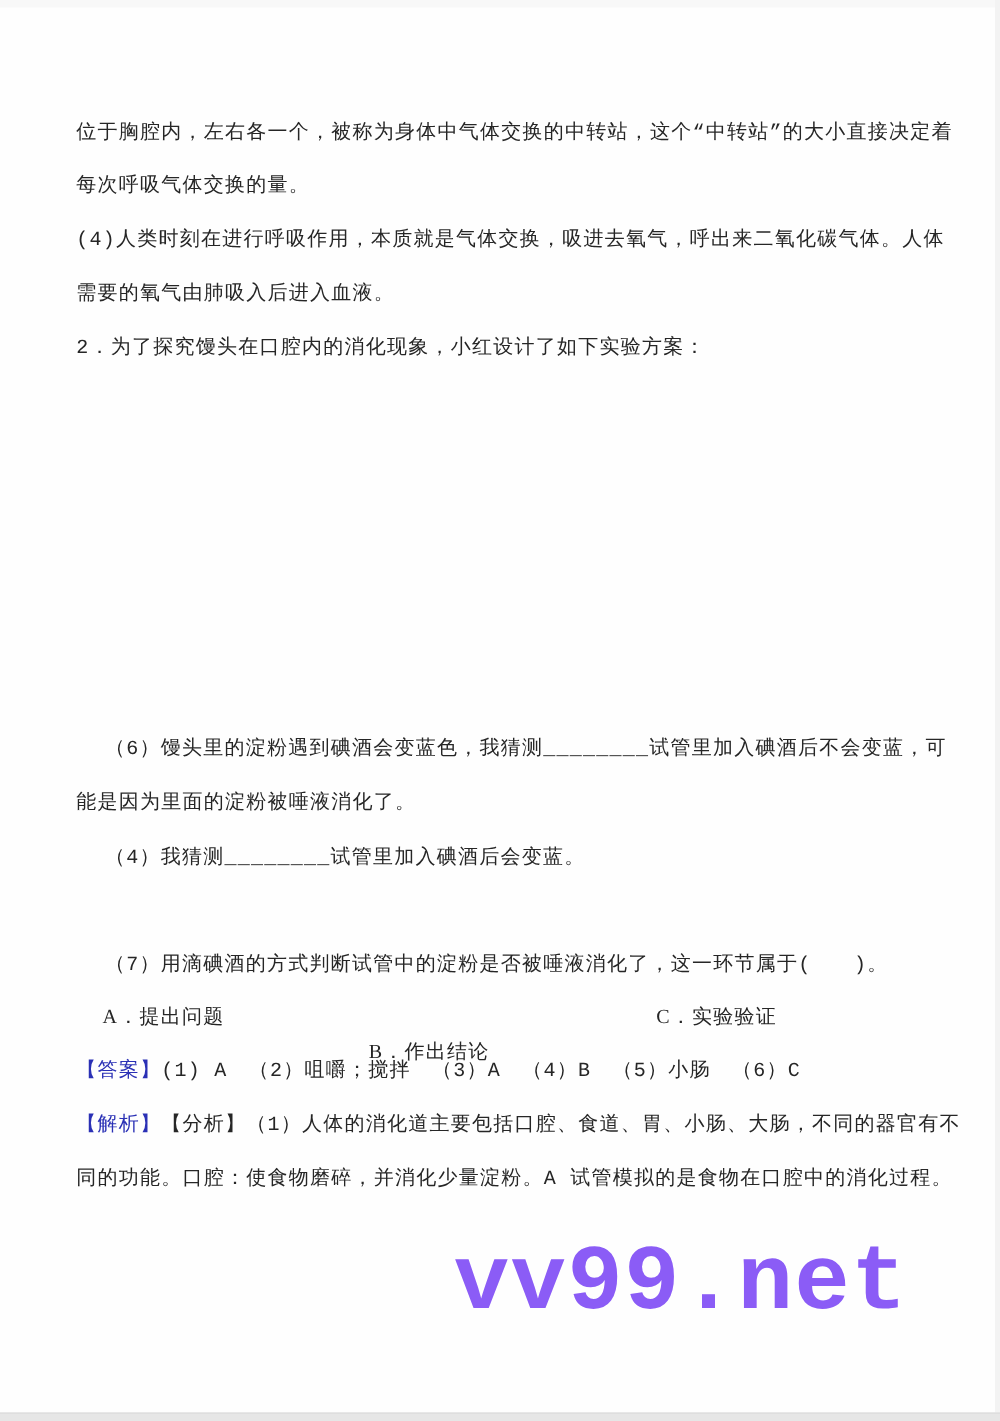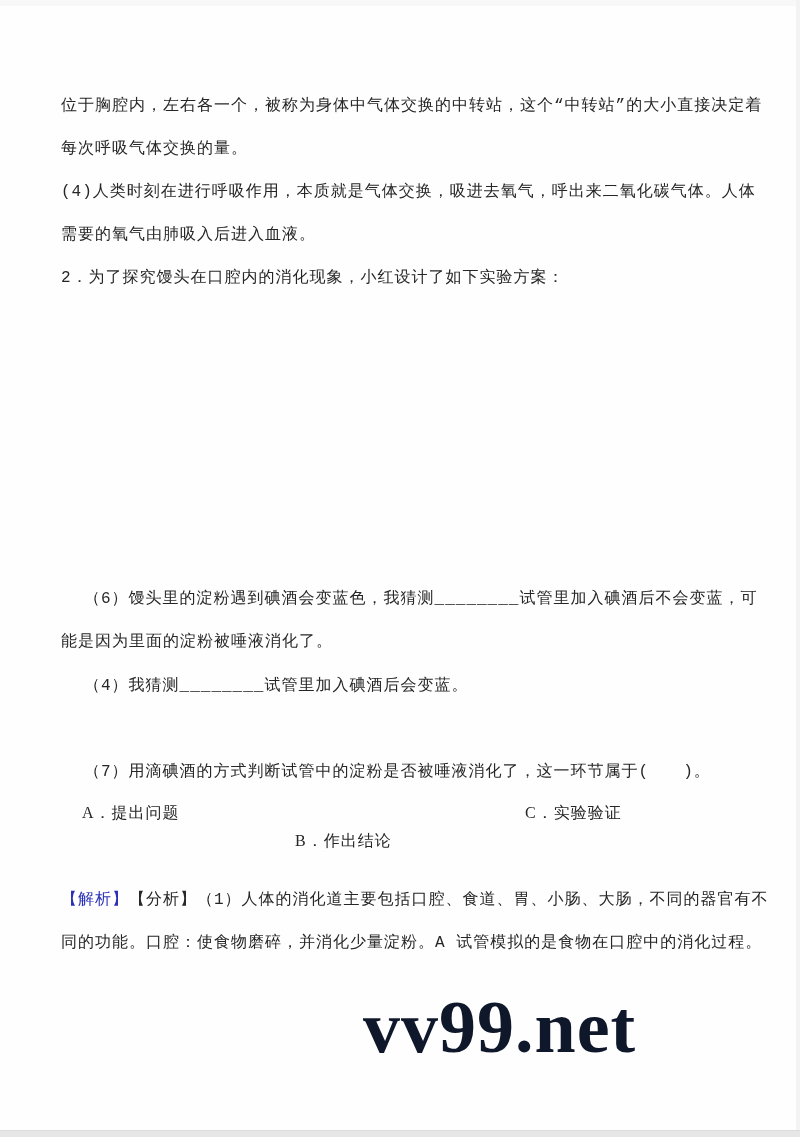--- a/index.html
+++ b/index.html
@@ -50,26 +50,26 @@
   
   .option { position: absolute; top: 803px; font-size: 16px; letter-spacing: 1px; color: #262626; white-space: nowrap; }
   .opt-a { left: 82px; }
   .opt-b { left: 295px; margin-top: 28px; }
   .opt-c { left: 505px; margin-left: 20px; }
   
   .watermark {
     position: absolute;
     left: 363px;
     top: 990px;
-    font-family: Liberation Serif, serif;
+    font-family: Liberation Mono, monospace;
     font-weight: 700;
     font-size: 74px;
     line-height: 1;
     letter-spacing: 1px;
-    color: #0f172a;
+    color: #8b5cf6;
     z-index: 0;
     user-select: none;
   }
   
   .edge-bottom {
     position: absolute;
     left: 0; top: 1130px;
     width: 800px; height: 7px;
     background: #e6e6e6;
     border-top: 1px solid #dcdcdc;
@@ -106,20 +106,23 @@
 
   <div class="txt indent" style="top:588px">（6）馒头里的淀粉遇到碘酒会变蓝色，我猜测________试管里加入碘酒后不会变蓝，可</div>
   <div class="txt" style="top:631px">能是因为里面的淀粉被唾液消化了。</div>
   <div class="txt indent" style="top:675px">（4）我猜测________试管里加入碘酒后会变蓝。</div>
   <div class="txt indent" style="top:761px">（7）用滴碘酒的方式判断试管中的淀粉是否被唾液消化了，这一环节属于(　　)。</div>
 
   <div class="option opt-a">A．提出问题</div>
   <div class="option opt-b">B．作出结论</div>
   <div class="option opt-c">C．实验验证</div>
 
+  <div class="txt" style="top:846px">
+    <span class="blue">【答案】</span><span>(1) A　（2）咀嚼；搅拌　（3）A　（4）B　（5）小肠　（6）C</span>
+  </div>
 
   <div class="txt" style="top:889px">
     <span class="blue">【解析】</span><span>【分析】（1）人体的消化道主要包括口腔、食道、胃、小肠、大肠，不同的器官有不</span>
   </div>
   <div class="txt" style="top:932px">同的功能。口腔：使食物磨碎，并消化少量淀粉。A 试管模拟的是食物在口腔中的消化过程。</div>
 
   <div class="edge-right"></div>
   <div class="edge-bottom"></div>
 
 </div>

